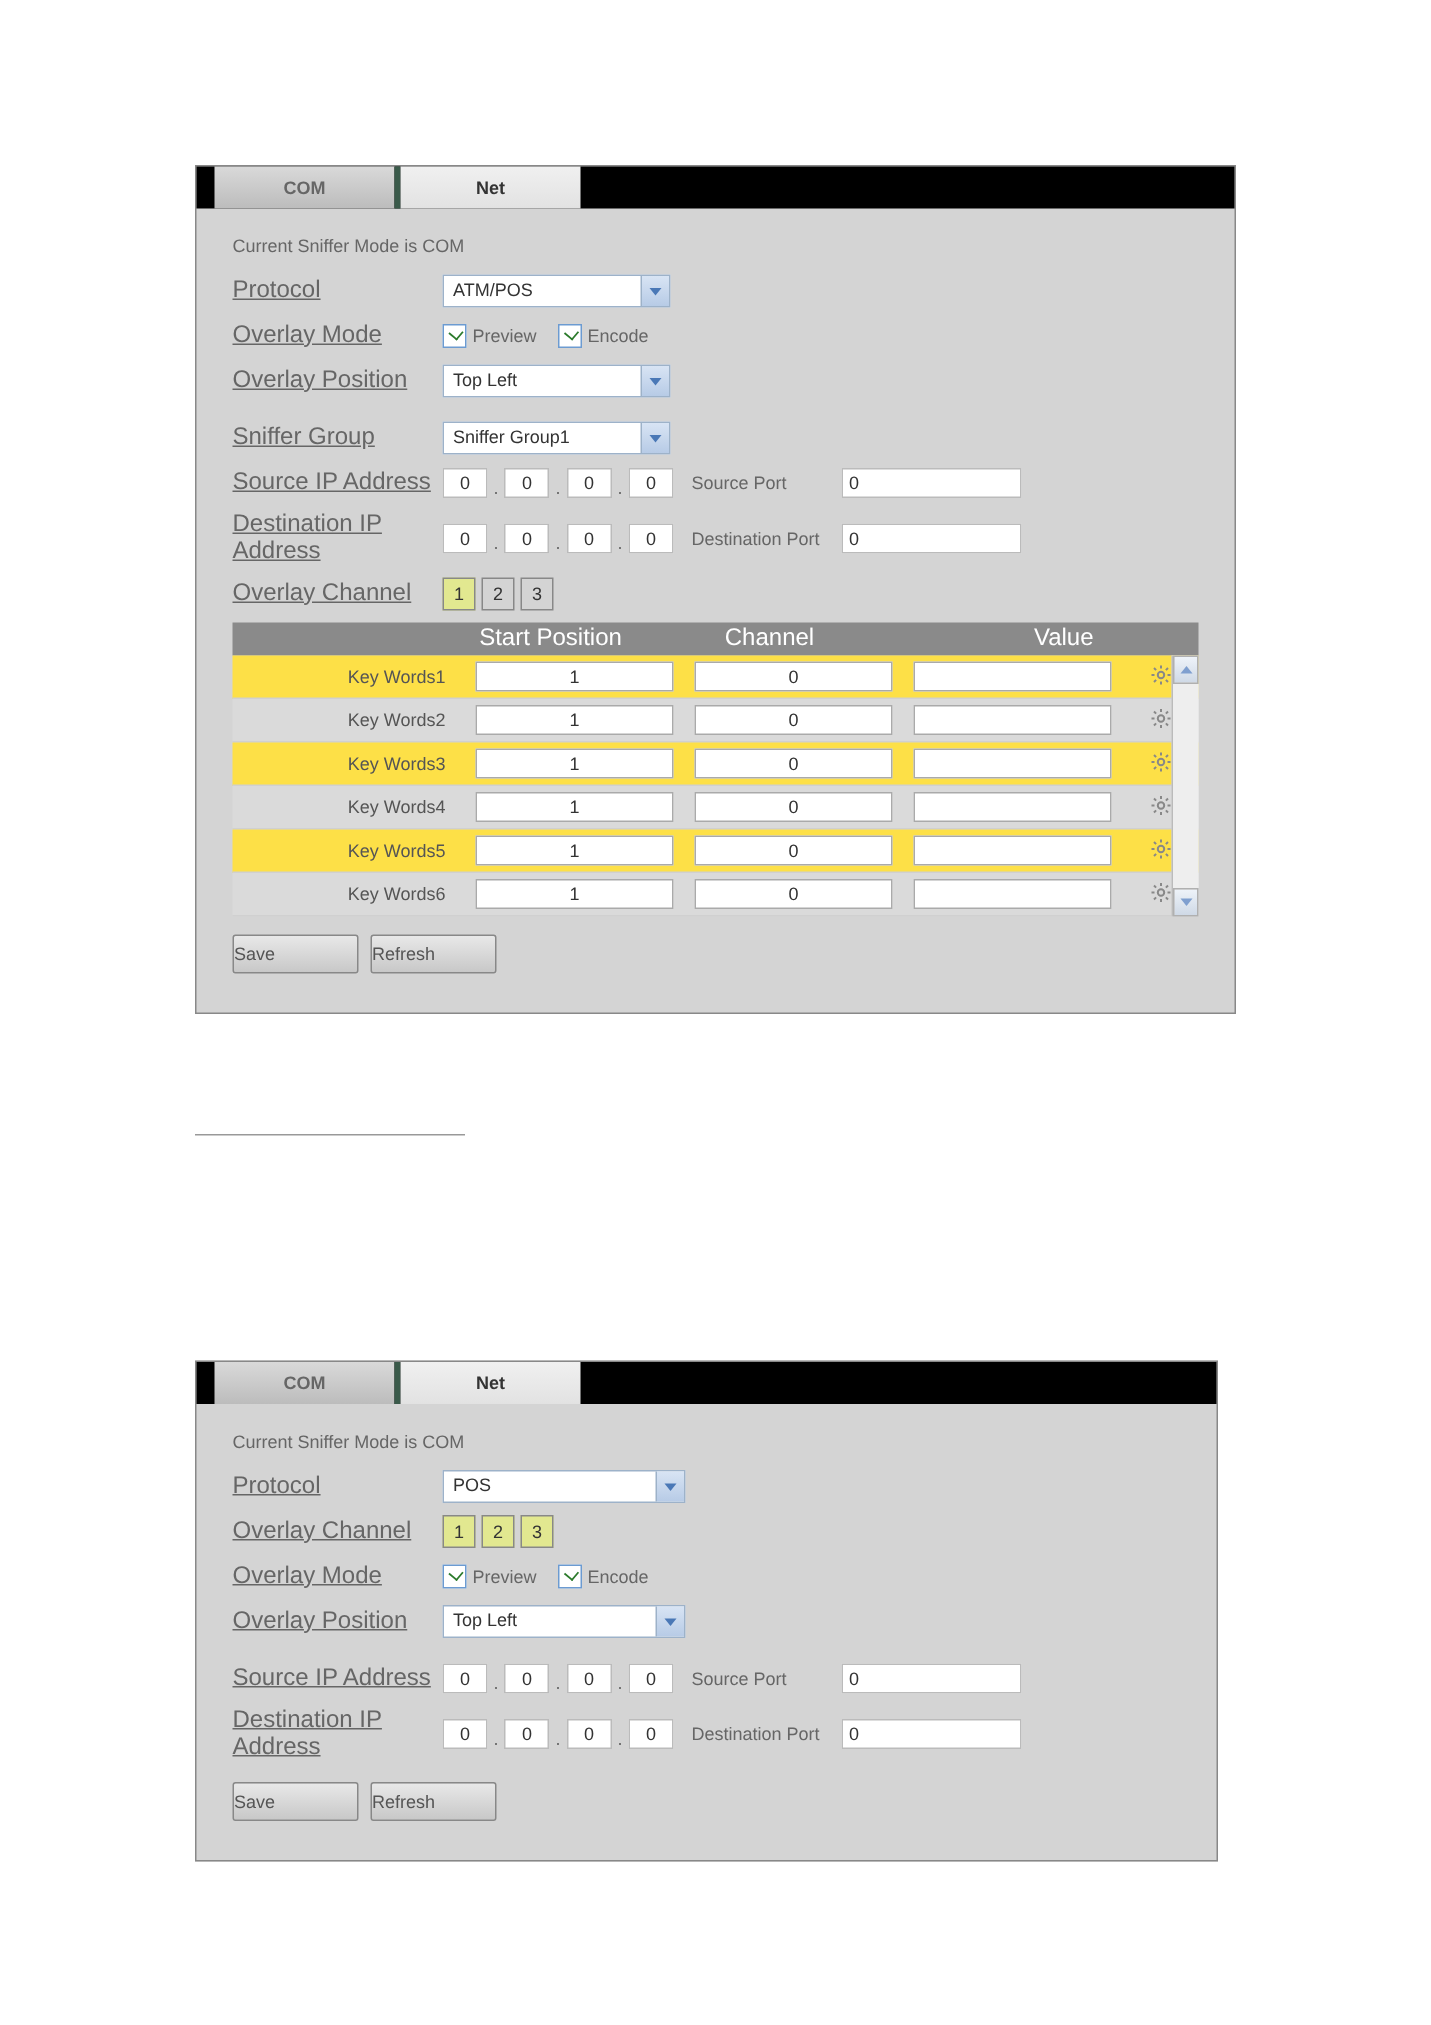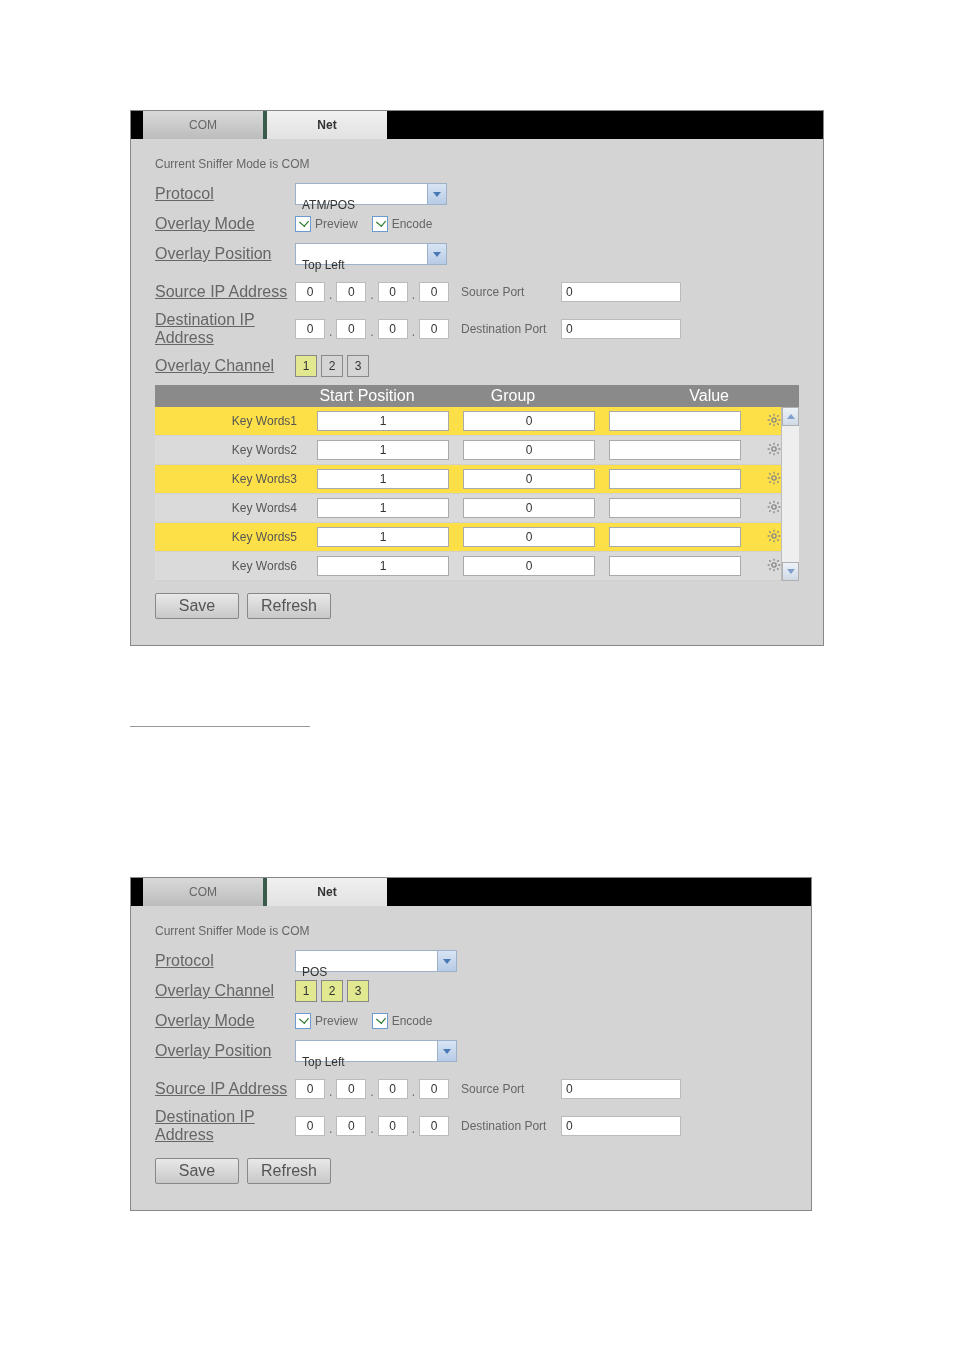--- a/index.html
+++ b/index.html
@@ -39,21 +39,21 @@
     width: 120px;
     display: flex;
     align-items: center;
     justify-content: center;
     font-size: 12px;
     cursor: pointer;
   }
   .tab-inactive {
     background: linear-gradient(#d9d9d9,#bcbcbc);
     color: #666;
-    font-weight: normal;
+    font-weight: bold;
     border-right: 4px solid #3a5a4a;
   }
   .tab-active {
     background: linear-gradient(#f0f0f0,#e2e2e2);
     color: #333;
     font-weight: bold;
   }
 
   .content {
     padding: 14px 24px 18px 24px;
@@ -74,21 +74,21 @@
   
   .select {
     display: flex;
     border: 1px solid #9db2c9;
     height: 20px;
     background: #fff;
     min-width: 150px;
   }
   .select .select-val {
     flex: 1;
-    padding: 14px 6px;
+    padding: 2px 6px;
     color: #333;
     font-size: 12px;
   }
   .select .select-btn {
     width: 18px;
     background: linear-gradient(#d8e4f4,#b7cbe6);
     border-left: 1px solid #9db2c9;
     display: flex;
     align-items: center;
     justify-content: center;
@@ -222,26 +222,26 @@
   }
   .sb-gly.up{ border-bottom:5px solid #7f9fcf;}
   .sb-gly.down{ border-top:5px solid #7f9fcf;}
 
   
   .btn{
     display:inline-block;
     min-width:82px;
     height:24px;
     line-height:24px;
-    text-align:center;
+    text-align:left;
     background:linear-gradient(#e8e8e8,#c8c8c8);
     border:1px solid #888;
     border-radius:2px;
     color:#555;
-    font-size:16px;
+    font-size:12px;
     margin-right:8px;
   }
 
   .hr-short{
     border:none;
     border-top:1px solid #999;
     width:180px;
     margin:80px 0 0 130px;
   }
 </style>
@@ -284,20 +284,29 @@
         <div class="select" style="width:150px">
           <div class="select-val">Top Left</div>
           <div class="select-btn">
               <div class="chev"></div>
             </div>
         </div>
       </div>
 
       <div style="height:8px"></div>
 
+      <div class="row">
+        <div class="label-col">Sniffer Group</div>
+        <div class="select" style="width:150px">
+          <div class="select-val">Sniffer Group1</div>
+          <div class="select-btn">
+              <div class="chev"></div>
+            </div>
+        </div>
+      </div>
 
       <div class="row">
         <div class="label-col">Source IP Address</div>
         <div class="ip-seg">0</div>
         <span class="ip-dot">.</span>
         <div class="ip-seg">0</div>
         <span class="ip-dot">.</span>
         <div class="ip-seg">0</div>
         <span class="ip-dot">.</span>
         <div class="ip-seg">0</div>
@@ -326,21 +335,21 @@
             <div class="chan-btn active">1</div>
             <div class="chan-btn">2</div>
             <div class="chan-btn">3</div>
           </div>
       </div>
 
       <div class="kw-wrap">
         <div class="kw-head">
           <div class="kw-col1"></div>
           <div class="kw-col2">Start Position</div>
-          <div class="kw-col3">Group</div>
+          <div class="kw-col3">Channel</div>
           <div class="kw-col4">Value</div>
           <div class="kw-col5"></div>
         </div>
         <div class="kw-body" id="kw-body">
 
           <div class="kw-row">
               <div class="kw-col1">Key Words1</div>
               <div class="kw-col2">
                 <div class="kw-cell-in">1</div>
               </div>

